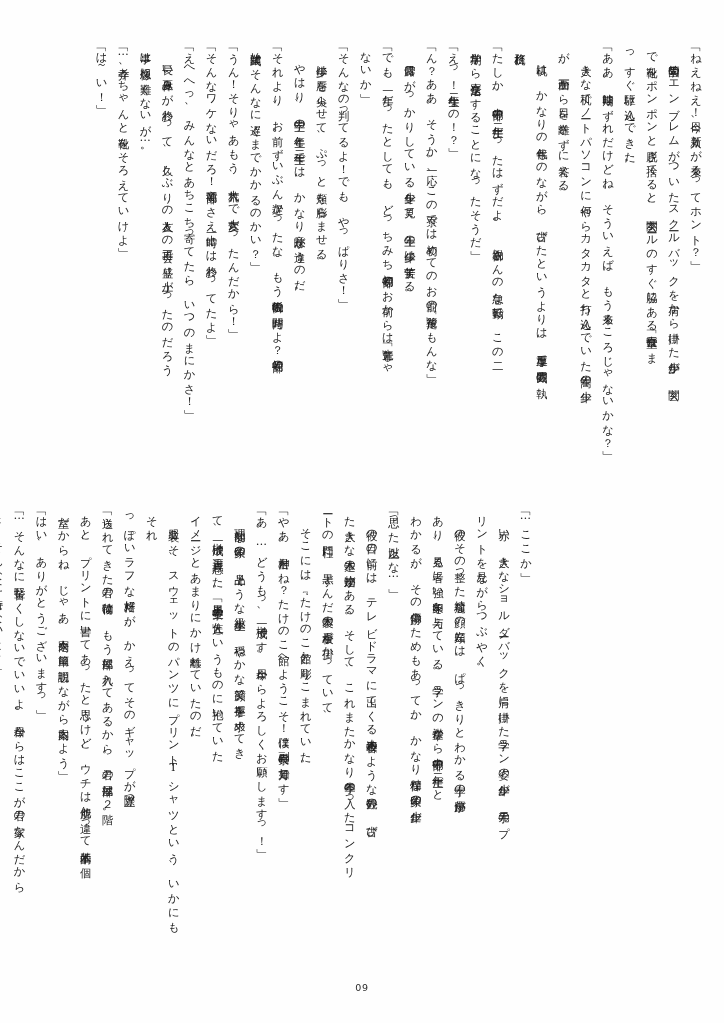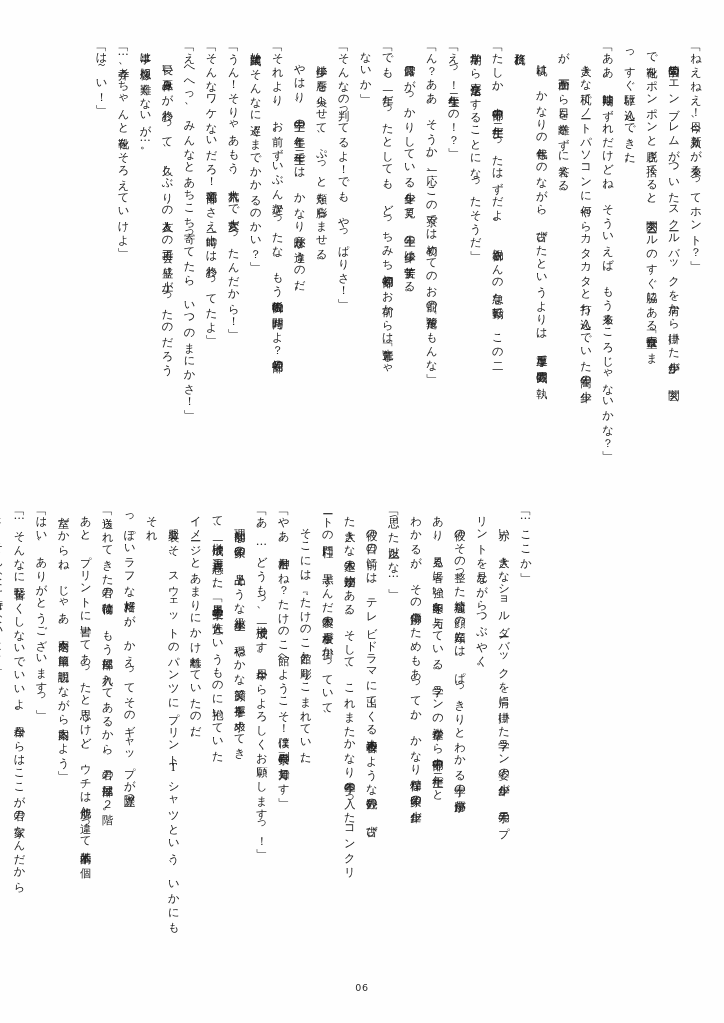--- a/index.html
+++ b/index.html
@@ -129,15 +129,15 @@
       <span class="vline">　服装こそ、スウェットのパンツにプリントTシャツという、いかにもそれ</span>
       <span class="vline">っぽいラフな格好だが、かえってそのギャップが際立つ。</span>
       <span class="vline">「送られてきた君の荷物は、もう部屋に入れてあるから。君の部屋は２階。</span>
       <span class="vline">あと、プリントに書いてあったと思うけど、ウチは他所と違って基本的に個</span>
       <span class="vline">室だからね。じゃあ、寮内を簡単に説明しながら案内しよう」</span>
       <span class="vline">「はい、ありがとうございますっ」</span>
       <span class="vline">「…そんなに堅苦しくしないでいいよ。今日からはここが君の家なんだから</span>
       <span class="vline">さ。そんなに持たないよ？」</span>
     </div>
 
-  <div class="page-number">06</div>
+  <div class="page-number">09</div>
 
 </div>
 
 </body></html>

